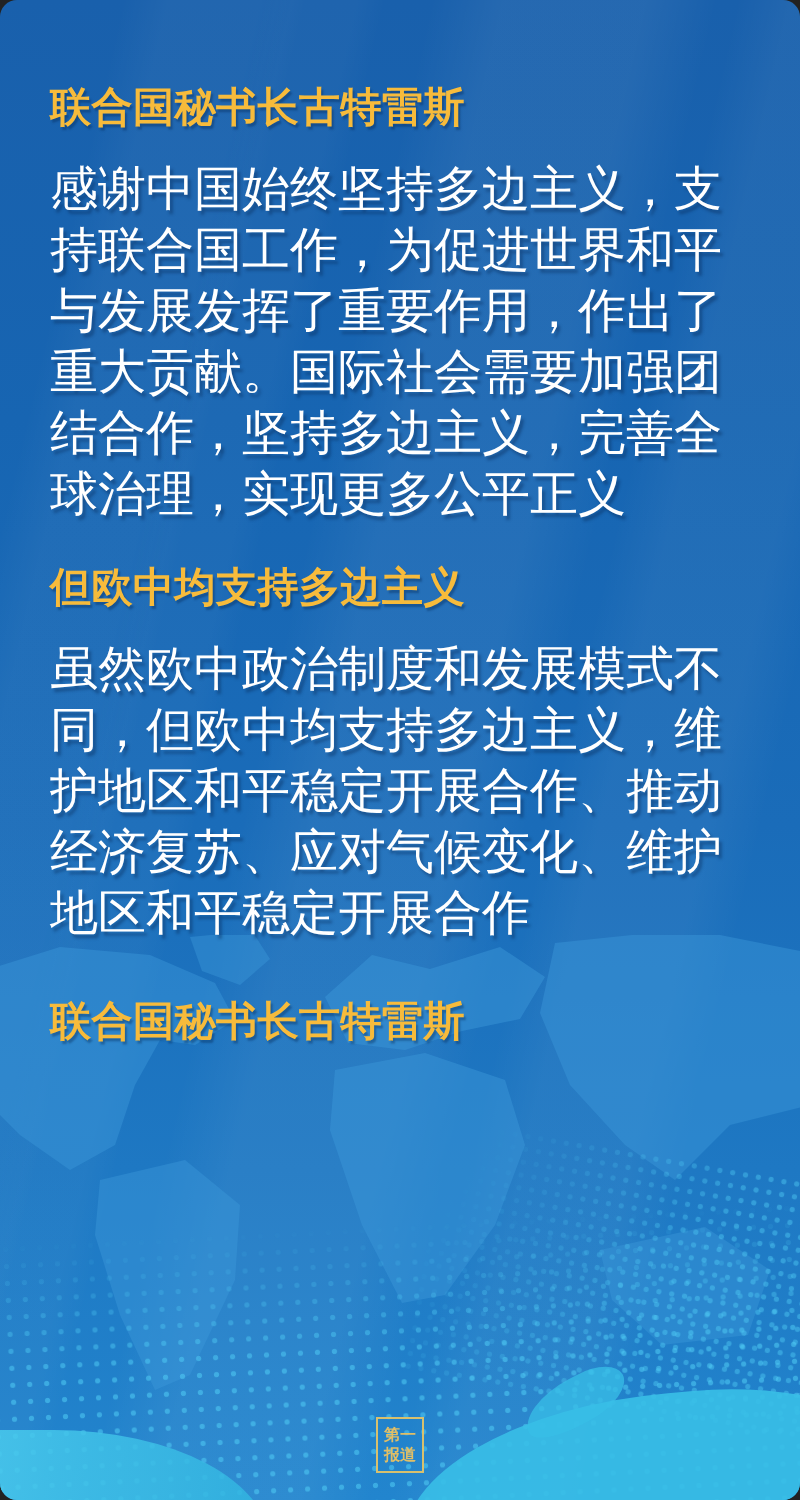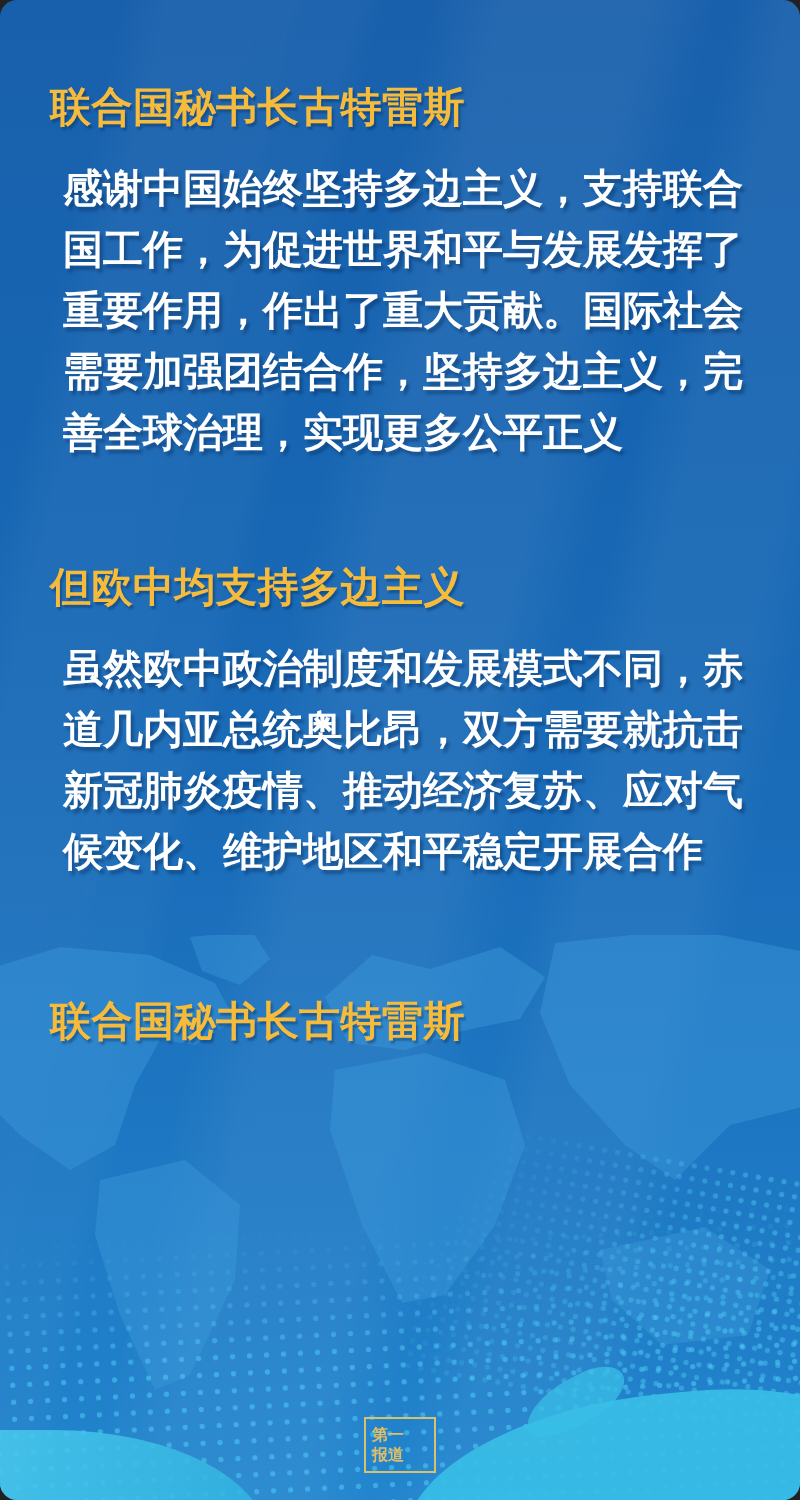--- a/index.html
+++ b/index.html
@@ -88,31 +88,31 @@
   .q3{top:996px;}
   .quote h2{
     margin:0;
     font-size:41px;line-height:50px;
     font-weight:800;
     color:var(--accent-gold,#F7BB3B);
     text-shadow:2px 3px 2px rgba(6,40,85,.38);
     letter-spacing:0.5px;
   }
   .quote p{
-    margin:26px 0 0 13px;
-    font-size:40px;line-height:61px;
-    font-weight:700;
+    margin:26px 0 0 0;
+    font-size:48px;line-height:61px;
+    font-weight:400;
     color:var(--body-text,#FFFFFF);
     text-shadow:3px 4px 3px rgba(6,40,85,.42);
   }
   
   .logo{
     position:absolute;left:50%;top:1417px;
     transform:translateX(-50%);
-    width:72px;height:56px;
+    width:48px;height:56px;
     box-sizing:border-box;
     border:2px solid rgba(226,195,104,.95);
     display:flex;flex-direction:column;justify-content:center;
     gap:2px;padding:4px 6px;
   }
   .logo .row{
     display:flex;justify-content:space-between;
     font-size:16px;line-height:18px;font-weight:700;
     color:var(--logo-gold,#E0BE66);
   }
@@ -152,21 +152,21 @@
   <div class="blob blob2"></div>
   <div class="blob blob3"></div>
 
   <section class="quote q1">
     <h2>联合国秘书长古特雷斯</h2>
     <p>感谢中国始终坚持多边主义，支持联合国工作，为促进世界和平与发展发挥了重要作用，作出了重大贡献。国际社会需要加强团结合作，坚持多边主义，完善全球治理，实现更多公平正义</p>
   </section>
 
   <section class="quote q2">
     <h2>但欧中均支持多边主义</h2>
-    <p>虽然欧中政治制度和发展模式不同，赤道几内亚总统奥比昂，双方需要就抗击新冠肺炎疫情、推动经济复苏、应对气候变化、维护地区和平稳定开展合作</p>
+    <p>虽然欧中政治制度和发展模式不同，但欧中均支持多边主义，维护地区和平稳定开展合作、推动经济复苏、应对气候变化、维护地区和平稳定开展合作</p>
   </section>
 
   <section class="quote q3">
     <h2>联合国秘书长古特雷斯</h2>
   </section>
 
   <div class="logo">
     <div class="row">第一</div>
     <div class="row">报道</div>
   </div>

